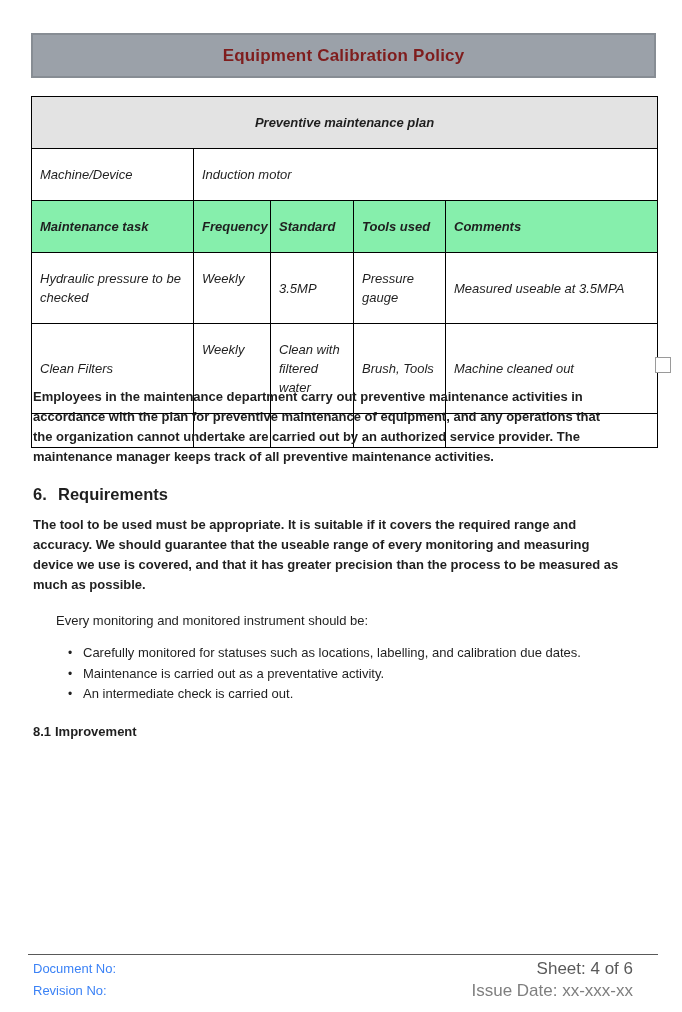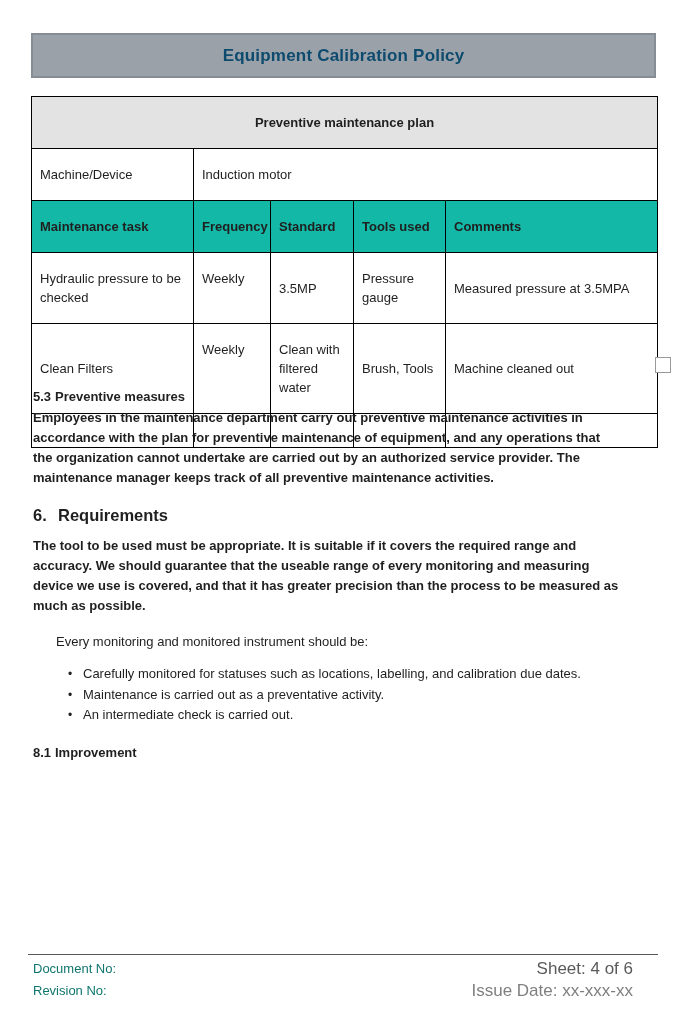--- a/index.html
+++ b/index.html
@@ -14,48 +14,49 @@
 
   
   .banner {
     position: absolute; left: 31px; top: 33px;
     width: 625px; height: 45px;
     background: #9ba1a9;
     border: 2px solid #878d94;
     display: flex; align-items: center; justify-content: center;
   }
   .banner .banner-text {
-    color: #0c4a6e; font-size: 17px; font-weight: bold;
+    color: #7f1d1d; font-size: 17px; font-weight: bold;
     letter-spacing: 0.2px;
   }
 
   
   table.mtable {
     position: absolute; left: 31px; top: 96px;
     width: 626px;
     border-collapse: collapse;
     table-layout: fixed;
     font-size: 13px;
   }
   table.mtable td, table.mtable th {
     border: 1.5px solid #000000;
     padding: 16px 8px;
     text-align: left;
     font-weight: normal;
     line-height: 19px;
     overflow: hidden;
+    font-style: italic;
   }
   tr.title-row td {
     background: #e3e3e3;
     text-align: center; font-weight: bold;
     height: 36px; vertical-align: middle;
   }
   tr.machine-row td { height: 47px; vertical-align: middle; }
   tr.head-row th {
-    background: #14b8a6; font-weight: bold; height: 40px;
+    background: #86efac; font-weight: bold; height: 40px;
   }
   tr.data-row-1 td { height: 52px; }
   tr.data-row-2 td { height: 66px; }
   tr.empty-row td { height: 34px; }
   .va-top { vertical-align: top; }
   .va-mid { vertical-align: middle; }
 
   
   .corner-square {
     position: absolute; left: 655px; top: 357px;
@@ -94,21 +95,21 @@
   }
   .h62 { margin-top: 17px; }
 
   
   .footer-line {
     position: absolute; left: 28px; top: 954px;
     width: 630px; border-top: 1.5px solid #595959;
   }
   .footer-left {
     position: absolute; left: 33px; top: 958px;
-    font-size: 13px; line-height: 22px; color: #0f766e;
+    font-size: 13px; line-height: 22px; color: #3b82f6;
   }
   .footer-right {
     position: absolute; right: 49px; top: 958px;
     font-size: 17px; line-height: 22px; color: #7f7f7f;
     text-align: right;
   }
   .footer-right .sheet { color: #5a5a5a; }
 </style>
 </head>
 <body>
@@ -138,21 +139,21 @@
     <th class="va-top">Frequency</th>
     <th class="va-mid">Standard</th>
     <th class="va-mid">Tools used</th>
     <th class="va-mid">Comments</th>
   </tr>
   <tr class="data-row-1">
     <td class="va-top">Hydraulic pressure to be checked</td>
     <td class="va-top">Weekly</td>
     <td class="va-mid">3.5MP</td>
     <td class="va-mid">Pressure gauge</td>
-    <td class="va-mid">Measured pressure at 3.5MPA</td>
+    <td class="va-mid">Measured useable at 3.5MPA</td>
   </tr>
   <tr class="data-row-2">
     <td class="va-mid">Clean Filters</td>
     <td class="va-top">Weekly</td>
     <td class="va-top">Clean with filtered water</td>
     <td class="va-mid">Brush, Tools</td>
     <td class="va-mid">Machine cleaned out</td>
   </tr>
   <tr class="empty-row">
     <td></td>
@@ -161,24 +162,20 @@
     <td></td>
     <td></td>
   </tr>
   </tbody>
 </table>
 
 <div class="corner-square"></div>
 
 <div class="content">
 
-  <div class="subhead">
-    <span class="num">5.3</span>
-    <span>Preventive measures</span>
-  </div>
   <p class="para">Employees in the maintenance department carry out preventive maintenance activities in accordance with the plan for preventive maintenance of equipment, and any operations that the organization cannot undertake are carried out by an authorized service provider. The maintenance manager keeps track of all preventive maintenance activities.</p>
 
   <div class="h-requirements">
     <span class="num">6.</span>
     <span>Requirements</span>
   </div>
 
   <p class="para">The tool to be used must be appropriate. It is suitable if it covers the required range and accuracy. We should guarantee that the useable range of every monitoring and measuring device we use is covered, and that it has greater precision than the process to be measured as much as possible.</p>
 
   <p class="intro">Every monitoring and monitored instrument should be:</p>

